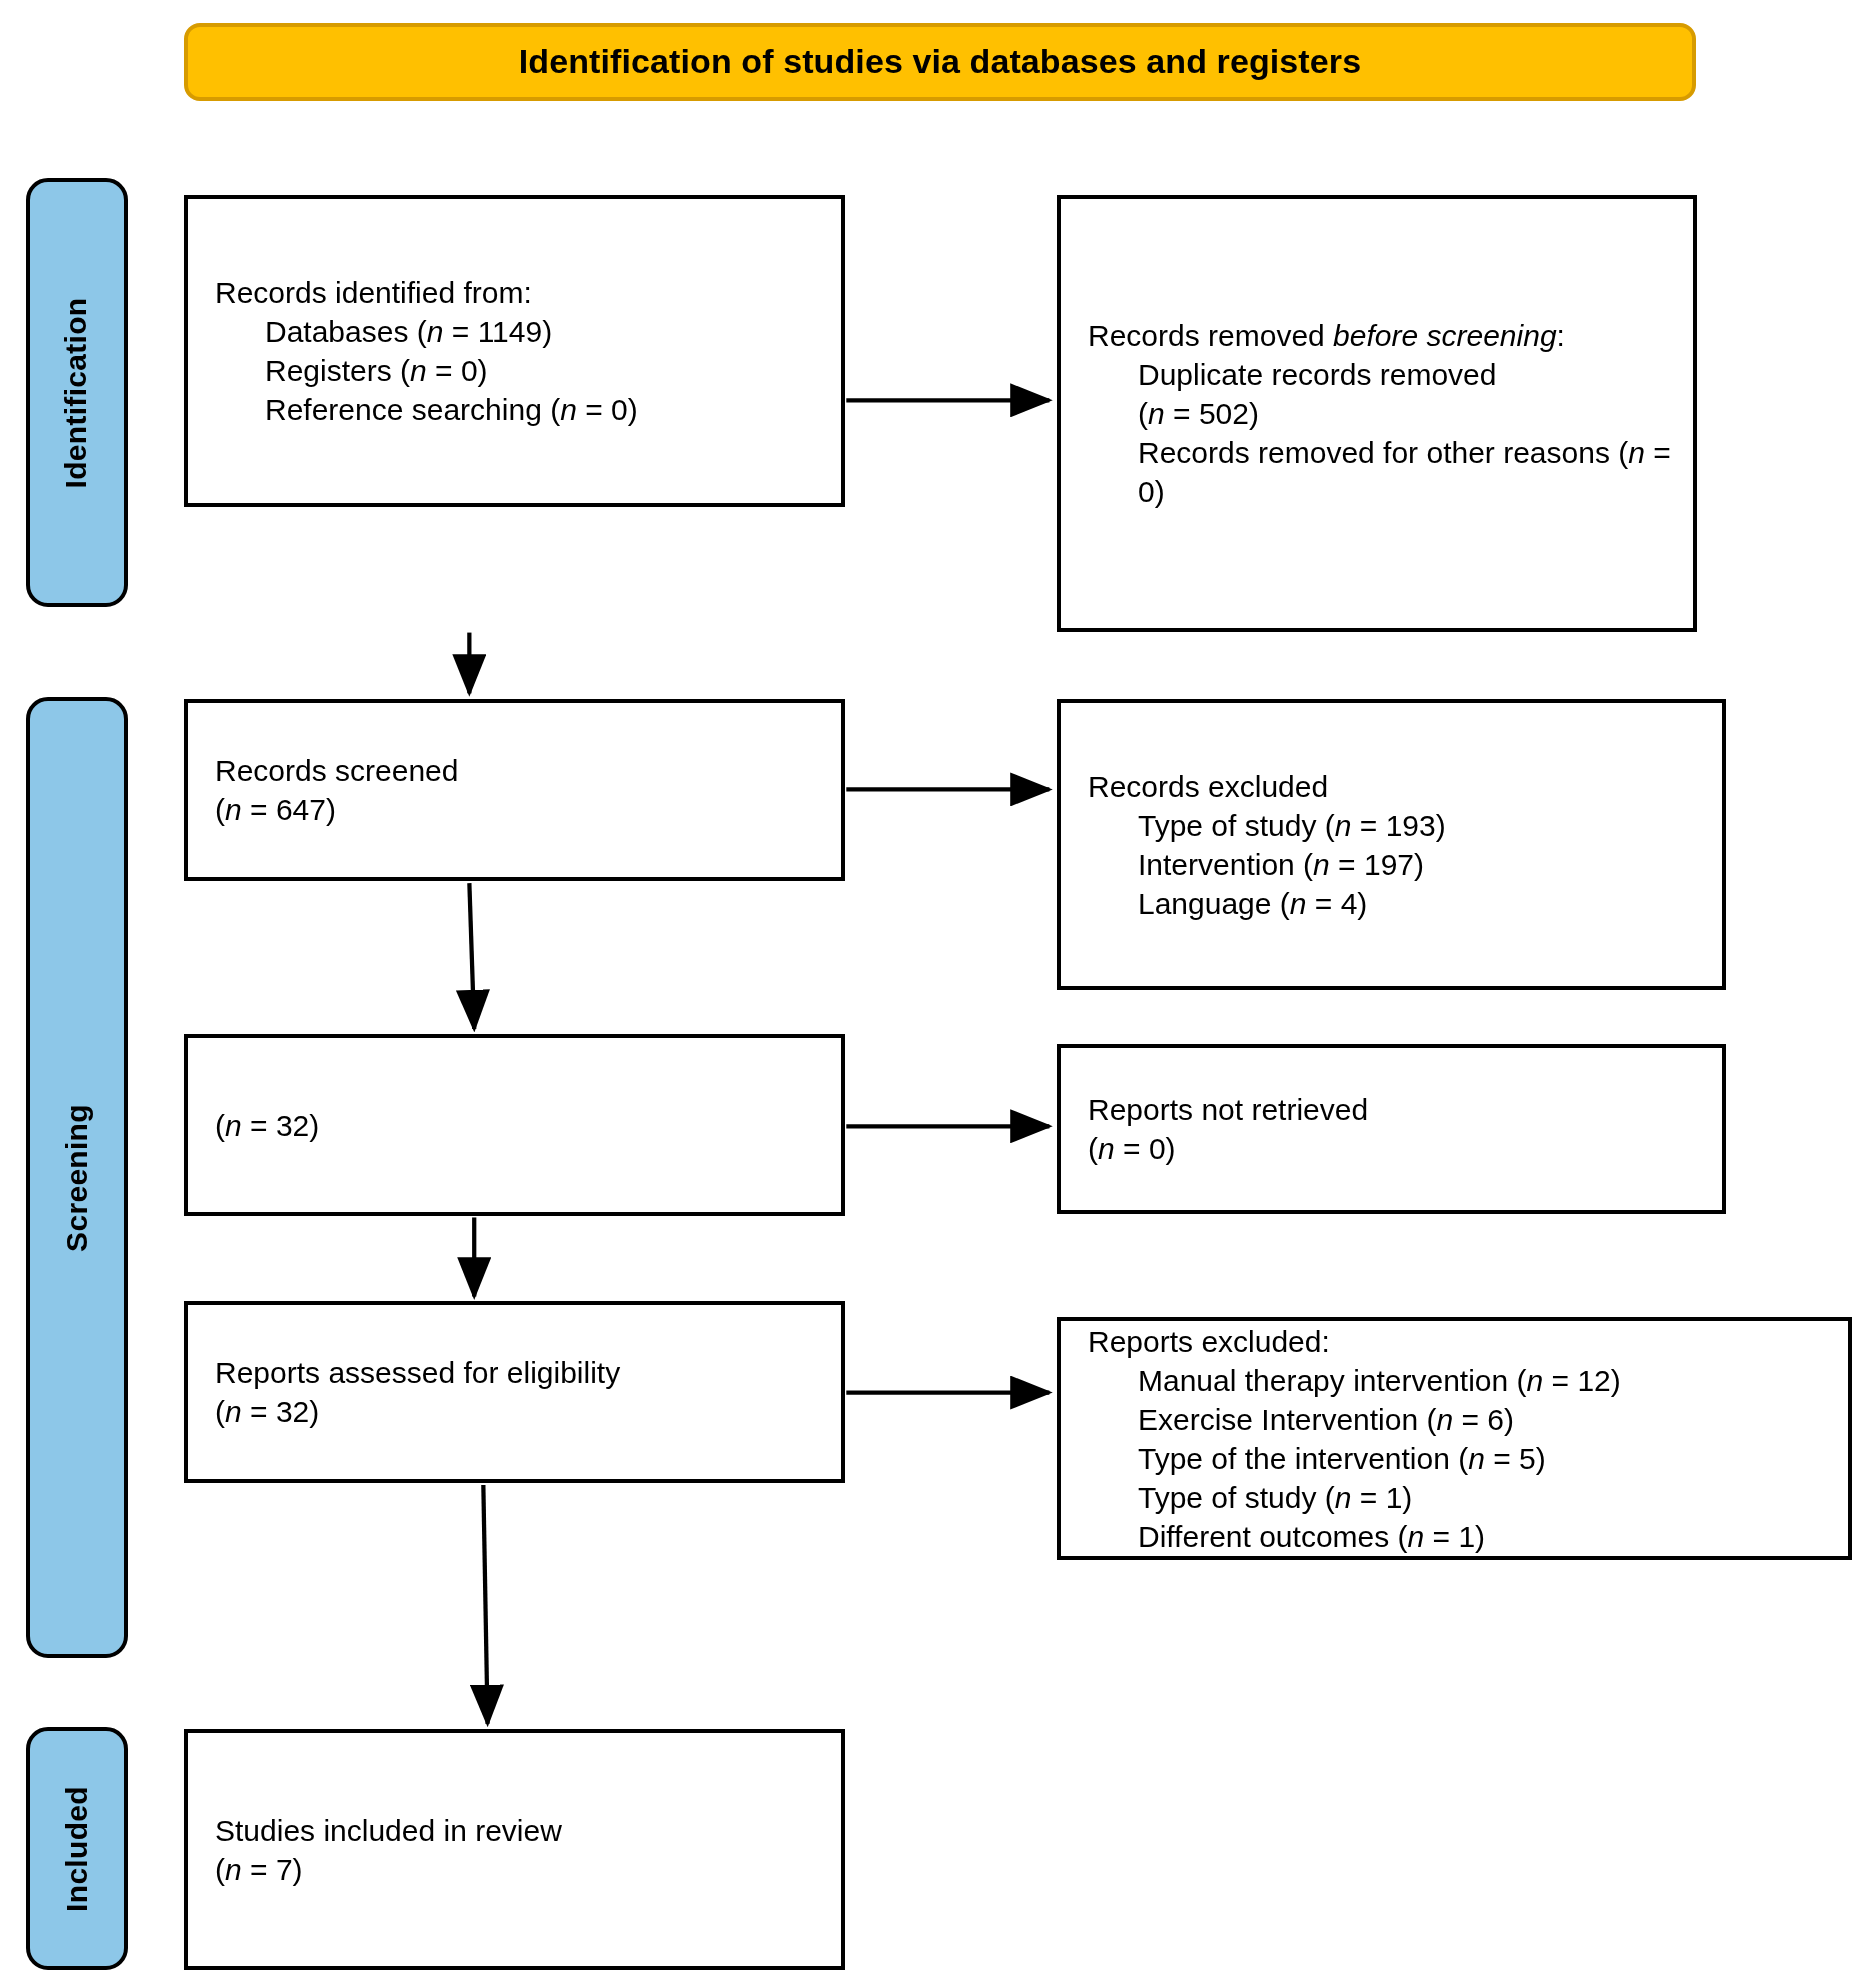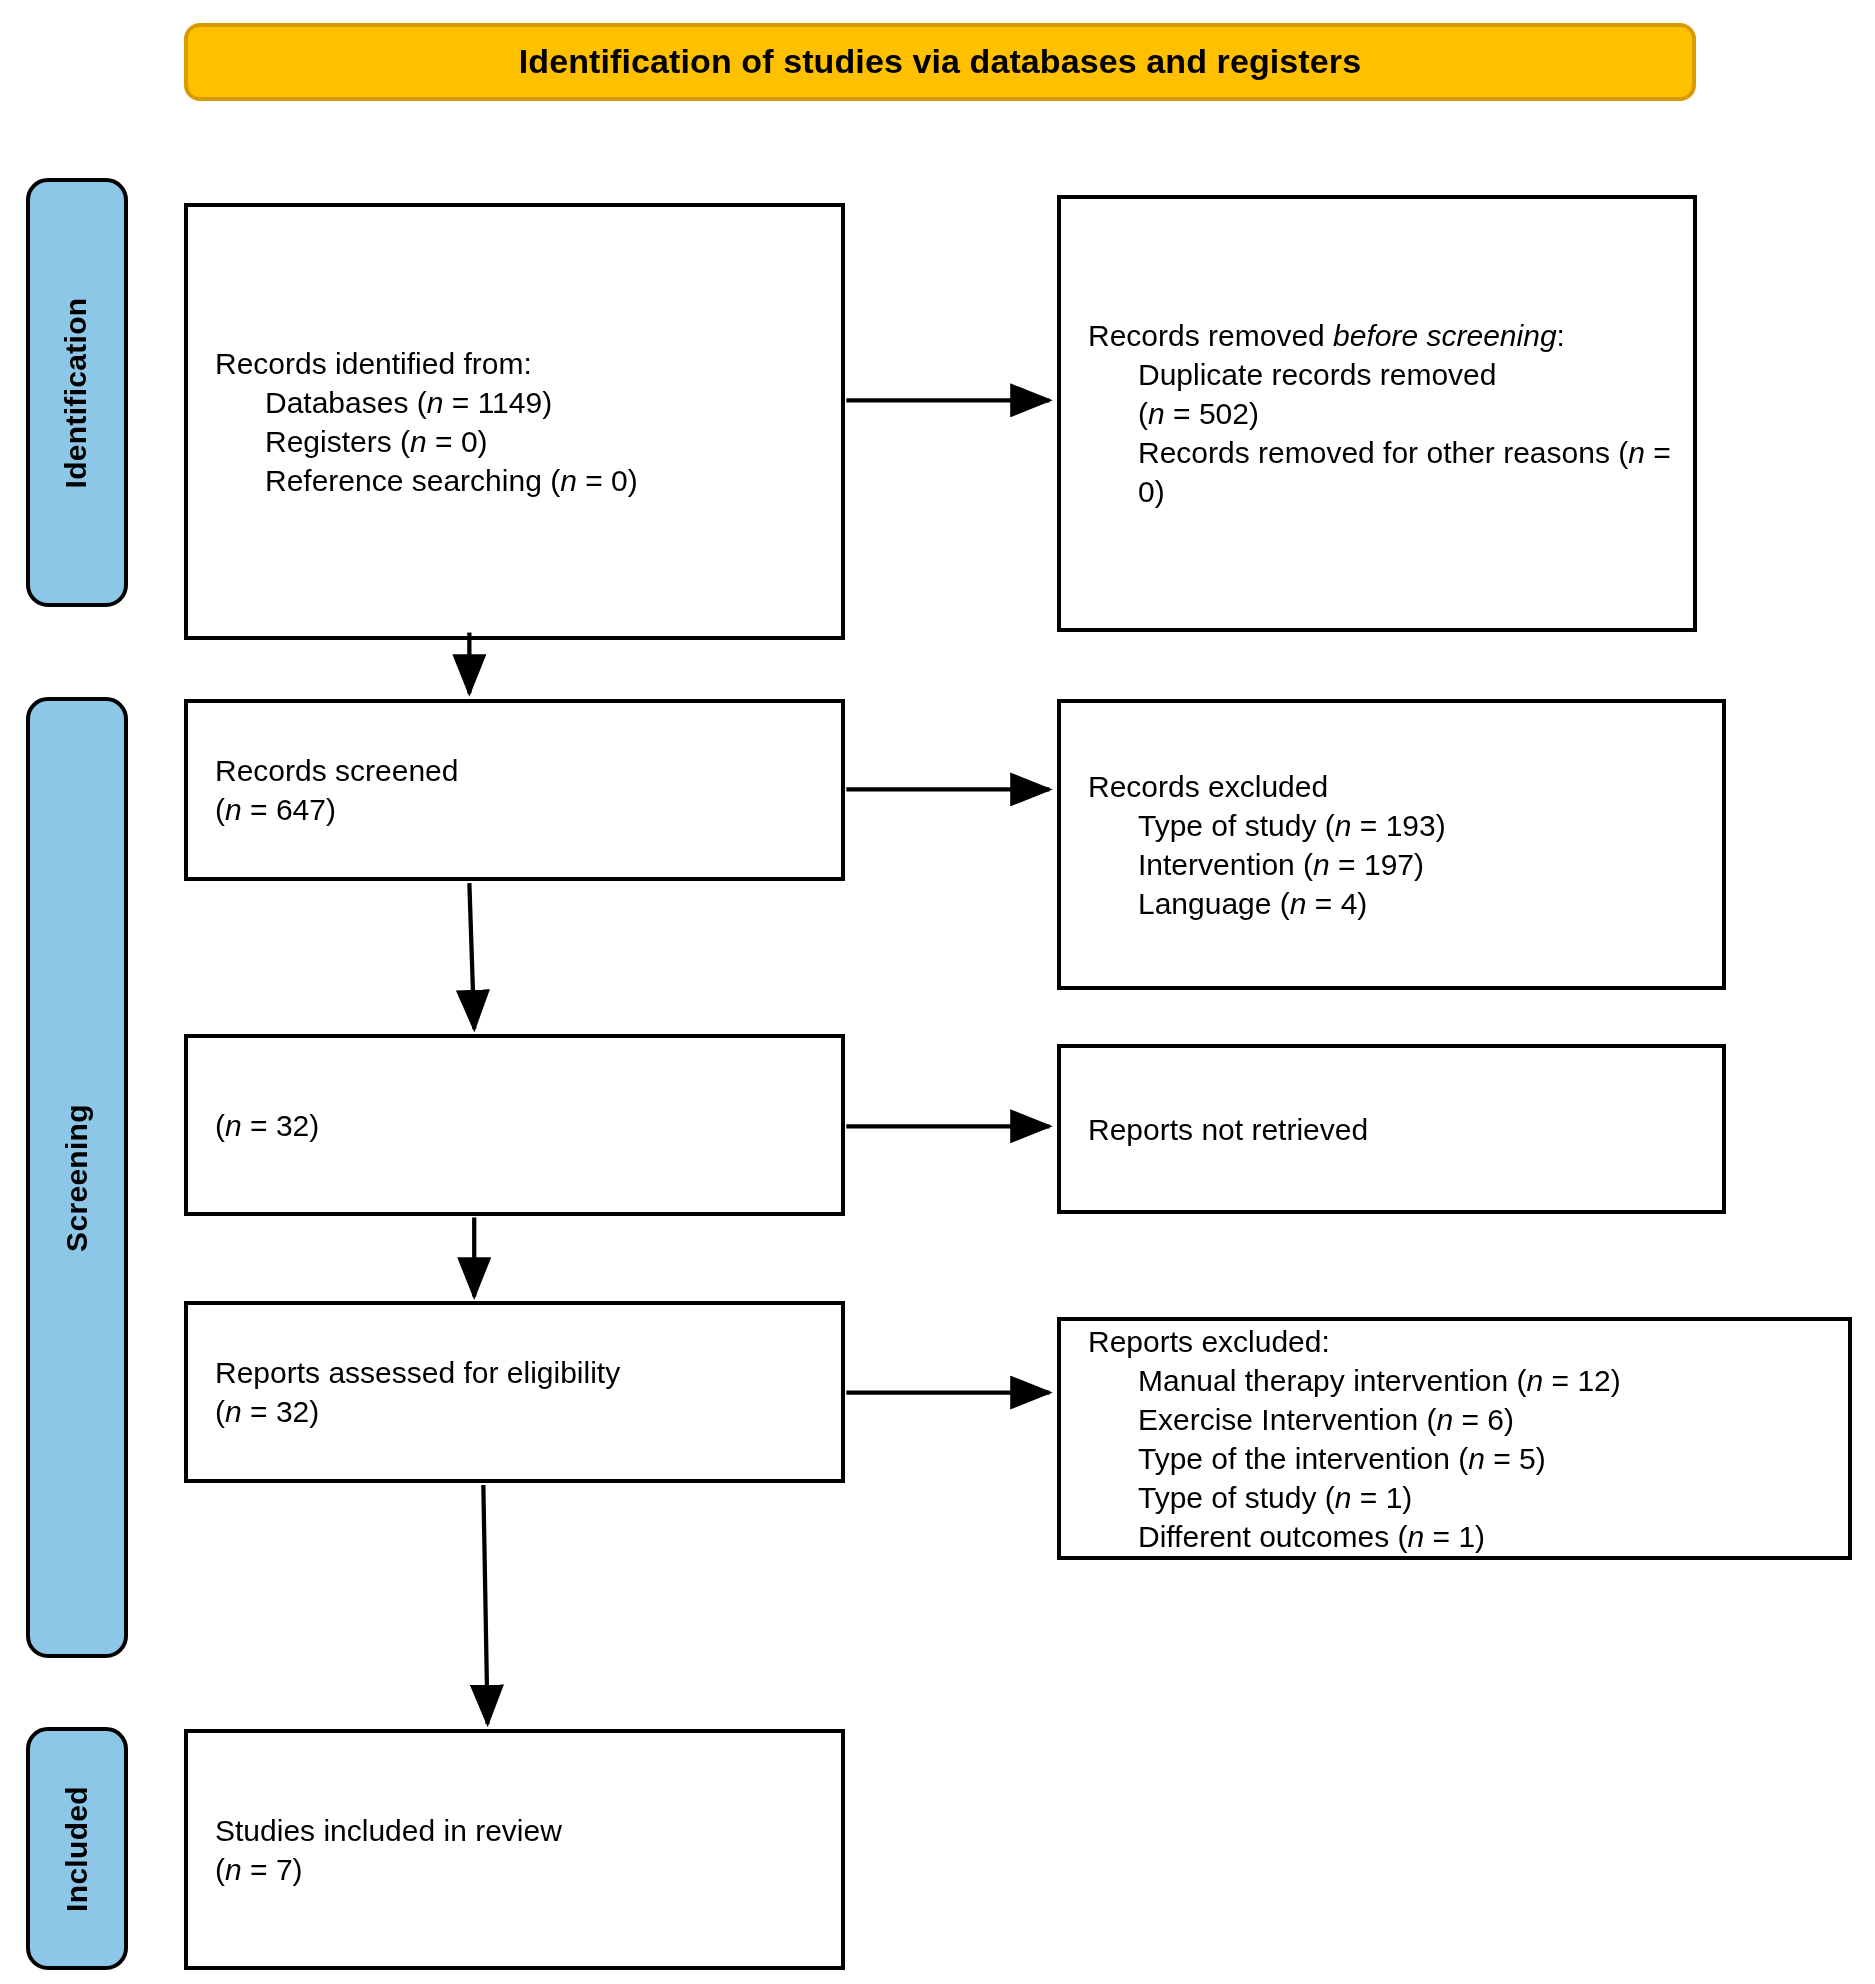--- a/index.html
+++ b/index.html
@@ -84,21 +84,21 @@
     font-size: 30px;
     color: #000000;
     line-height: 1.30;
     white-space: nowrap;
   }
   .line.wrap { white-space: normal; }
   .indent { padding-left: 50px; }
   .ital { font-style: italic; }
 
   
-  #box-identified      { left: 184px;  top: 195px;  width: 661px; height: 437px; margin-top: 8px; }
+  #box-identified      { left: 184px;  top: 195px;  width: 661px; height: 312px; }
   #box-removed         { left: 1057px; top: 195px;  width: 640px; height: 437px; }
   #box-screened        { left: 184px;  top: 699px; width: 661px; height: 182px; }
   #box-excluded        { left: 1057px; top: 699px; width: 669px; height: 291px; }
   #box-sought          { left: 184px;  top: 1034px; width: 661px; height: 182px; }
   #box-notretrieved    { left: 1057px; top: 1044px; width: 669px; height: 170px; }
   #box-assessed        { left: 184px;  top: 1301px; width: 661px; height: 182px; }
   #box-repexcluded     { left: 1057px; top: 1317px; width: 795px; height: 243px; }
   #box-included        { left: 184px;  top: 1729px; width: 661px; height: 241px; }
 
   
@@ -159,20 +159,21 @@
 
   <div class="pbox" id="box-sought">
     <div class="pbox-inner">
       <div class="line"><span>(</span><span class="ital">n</span><span> = 32)</span></div>
     </div>
   </div>
 
   <div class="pbox" id="box-notretrieved">
     <div class="pbox-inner">
       <div class="line">Reports not retrieved</div>
+      <div class="line"><span>(</span><span class="ital">n</span><span> = 0)</span></div>
     </div>
   </div>
 
   <div class="pbox" id="box-assessed">
     <div class="pbox-inner">
       <div class="line">Reports assessed for eligibility</div>
       <div class="line"><span>(</span><span class="ital">n</span><span> = 32)</span></div>
     </div>
   </div>
 

